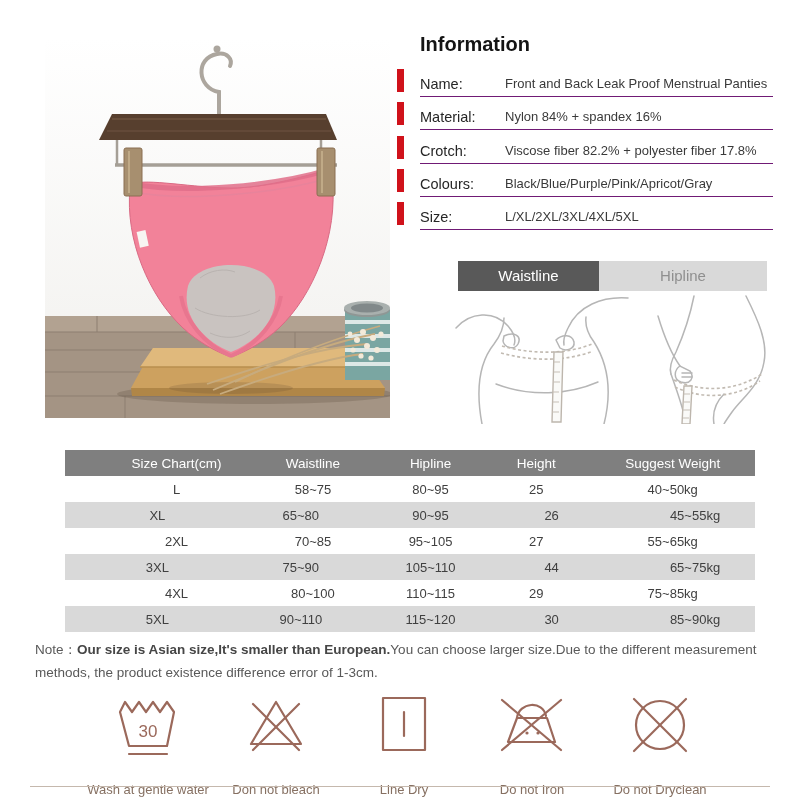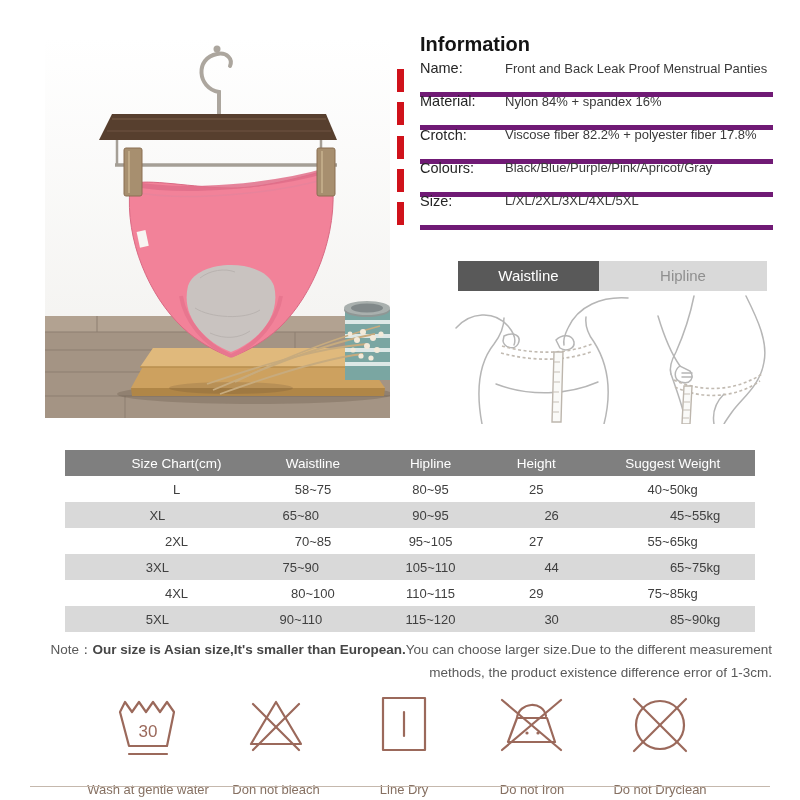--- a/index.html
+++ b/index.html
@@ -9,41 +9,41 @@
     font-family:"Liberation Sans", sans-serif; overflow:hidden;
   }
   
   .photo { position:absolute; left:45px; top:38px; width:345px; height:380px; }
   
   .info-title { position:absolute; left:420px; top:33px; font-size:20px; font-weight:bold; color:#141414; }
   .info-rows { position:absolute; left:397px; top:64px; width:392px; }
   .info-row { position:relative; height:33.2px; }
   .red-marker { position:absolute; left:0; bottom:5px; width:7px; height:23px; background:#d0121b; }
   .row-inner {
-    position:absolute; left:23px; right:16px; bottom:0; display:flex; align-items:center;
-    border-bottom:5px solid #701a75; padding-bottom:16px;
+    position:absolute; left:23px; right:16px; bottom:0; display:flex; align-items:flex-start;
+    border-bottom:1px solid #701a75; padding-bottom:4px;
   }
   .info-label { width:85px; font-size:14.5px; color:#262626; }
   .info-value { flex:1; font-size:13px; color:#3a3a3a; }
   
   .tabs { position:absolute; left:458px; top:261px; height:30px; display:flex; }
   .tab { height:30px; line-height:30px; text-align:center; font-size:15px; cursor:pointer; }
   .tab.active { width:141px; background:#595959; color:#ffffff; }
   .tab.inactive { width:168px; background:#d9d9d9; color:#8f8f8f; }
   .fig-waist { position:absolute; left:452px; top:294px; }
   .fig-hip   { position:absolute; left:634px; top:294px; }
   
   .size-table { position:absolute; left:65px; top:450px; width:690px; font-size:13px; color:#404040; }
   .t-row { display:flex; height:26px; align-items:center; }
   .t-row.head { background:#7f7f7f; color:#ffffff; font-size:13.5px; }
   .t-row.alt { background:#d9d9d9;gap:44px; }
   .t-cell { text-align:center; }
   .c1{width:150px;margin-left:41px;} .c2{width:140px;} .c3{width:110px;} .c4{width:115px;} .c5{width:175px;}
   
-  .note { position:absolute; left:35px; top:639px; width:737px; font-size:13.5px; line-height:22.5px; color:#595959;text-align:right; }
+  .note { position:absolute; left:35px; top:639px; width:737px; font-size:13.5px; line-height:22.5px; color:#595959; }
   .note b { color:#464646; }
   
   .care-row { position:absolute; left:84px; top:688px; width:640px; display:flex; }
   .care-item { width:128px; display:flex; flex-direction:column; align-items:center; }
   .care-label { margin-top:20px; font-size:13px; color:#867062; white-space:nowrap; }
   .bottom-divider { position:absolute; left:30px; top:786px; width:740px; height:1px; background:#c5b8ad; }
   svg { display:block; }
 </style>
 </head>
 <body>

